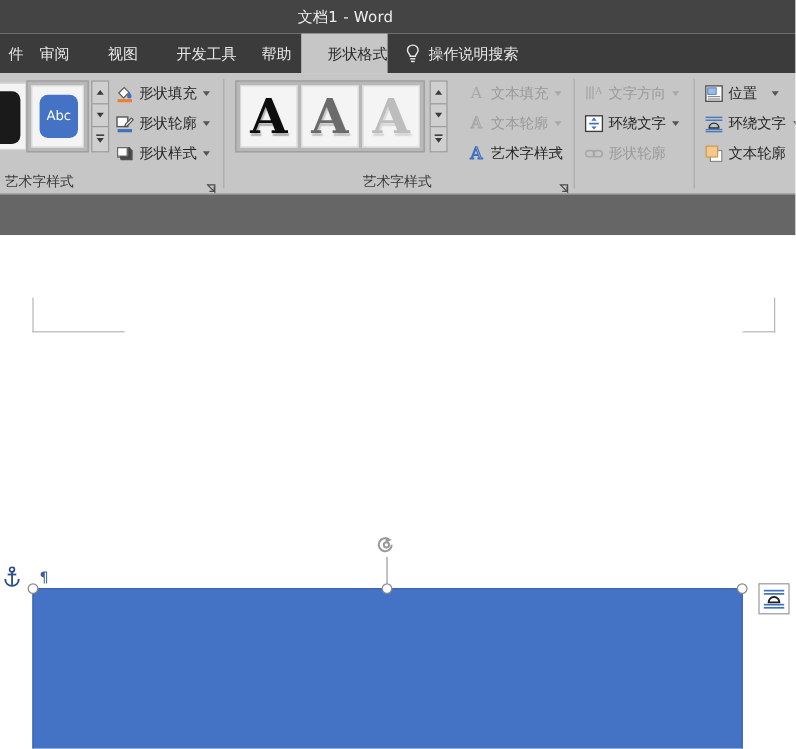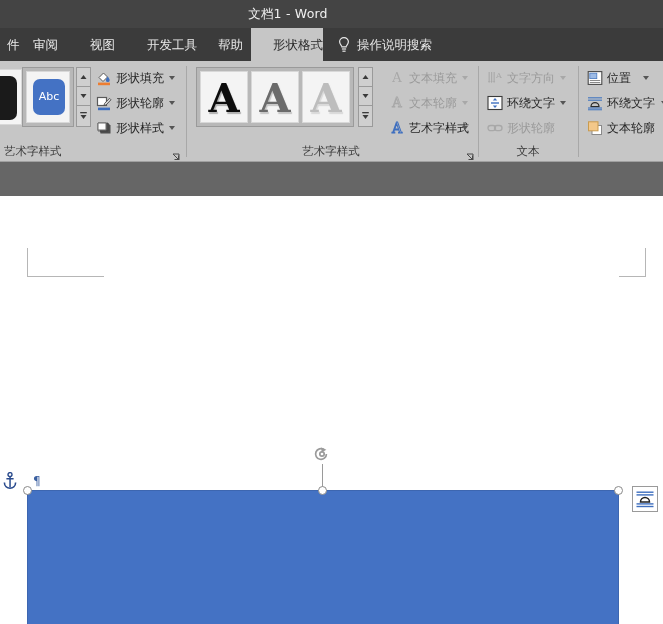--- a/index.html
+++ b/index.html
@@ -468,21 +468,20 @@
     <div class="cmd disabled" style="left:487px; top:56px;">
       <span class="ico">
         <svg width="16" height="16" viewBox="0 0 16 16">
           <rect x="1" y="5.5" width="7.5" height="5.2" rx="2.6" fill="none" stroke="#a8a8a8" stroke-width="1.3"></rect>
           <rect x="7.5" y="5.5" width="7.5" height="5.2" rx="2.6" fill="none" stroke="#a8a8a8" stroke-width="1.3"></rect>
         </svg>
       </span>
       <span class="lbl">形状轮廓</span>
     </div>
 
-    <div class="group-label" style="left:478px; width:100px;">文本</div>
     <div class="group-sep" style="left:578px;"></div>
 
     <div class="cmd" style="left:587px; top:6px;">
       <span class="ico">
         <svg width="16" height="16" viewBox="0 0 16 16">
           <rect x="1.2" y="1.6" width="13.6" height="12.8" fill="#fdfdfd" stroke="#4a4a4a" stroke-width="1.1"></rect>
           <rect x="2.8" y="3.2" width="7" height="5.4" fill="#9dbbe6" stroke="#4a7ac0" stroke-width=".8"></rect>
           <rect x="2.8" y="10" width="10.4" height="1" fill="#8a8a8a"></rect>
           <rect x="2.8" y="12" width="10.4" height="1" fill="#8a8a8a"></rect>
         </svg>

